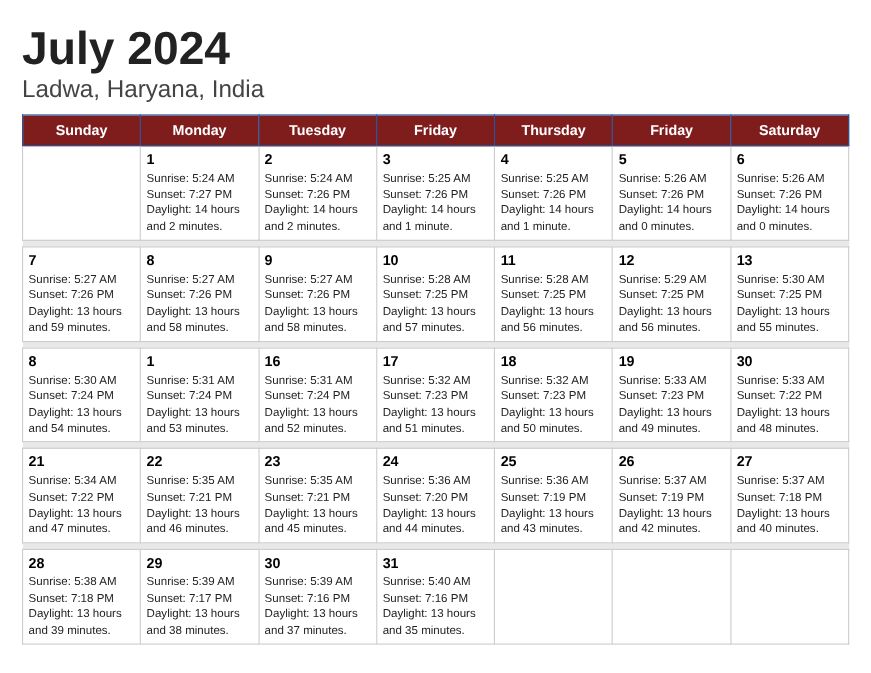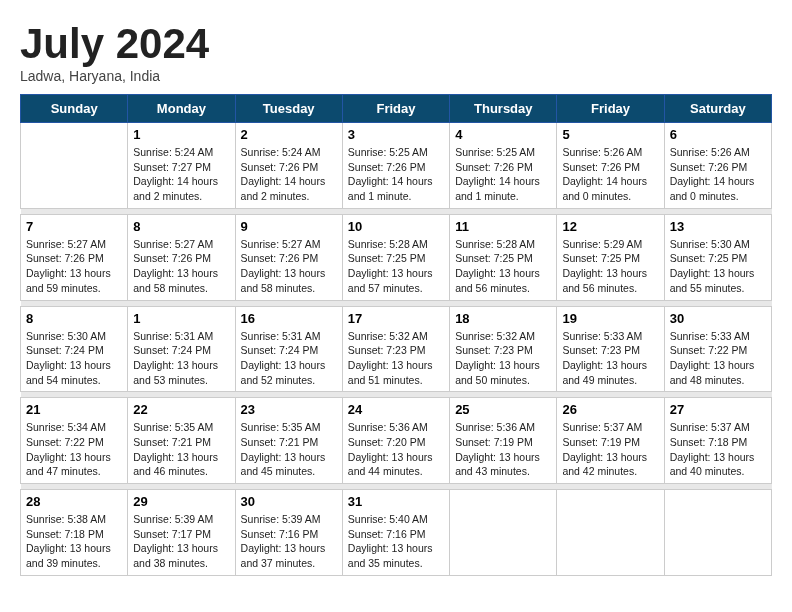--- a/index.html
+++ b/index.html
@@ -32,31 +32,31 @@
       margin-right: 4px;
     }
     .title-block {
     }
     .title-block h1 {
       font-size: 42px;
       font-weight: bold;
       color: #222;
     }
     .title-block h2 {
-      font-size: 14px;
+      font-size: 22px;
       font-weight: normal;
       color: #444;
     }
     table {
       width: 100%;
       border-collapse: collapse;
       font-size: 11px;
     }
     thead tr th {
-      background-color: #0c4a6e;
+      background-color: #7f1d1d;
       color: #fff;
       padding: 6px 4px;
       font-size: 13px;
       font-weight: bold;
       border: 1px solid #2255a4;
     }
     tbody tr td {
       border: 1px solid #ccc;
       vertical-align: top;
       padding: 4px 5px;

